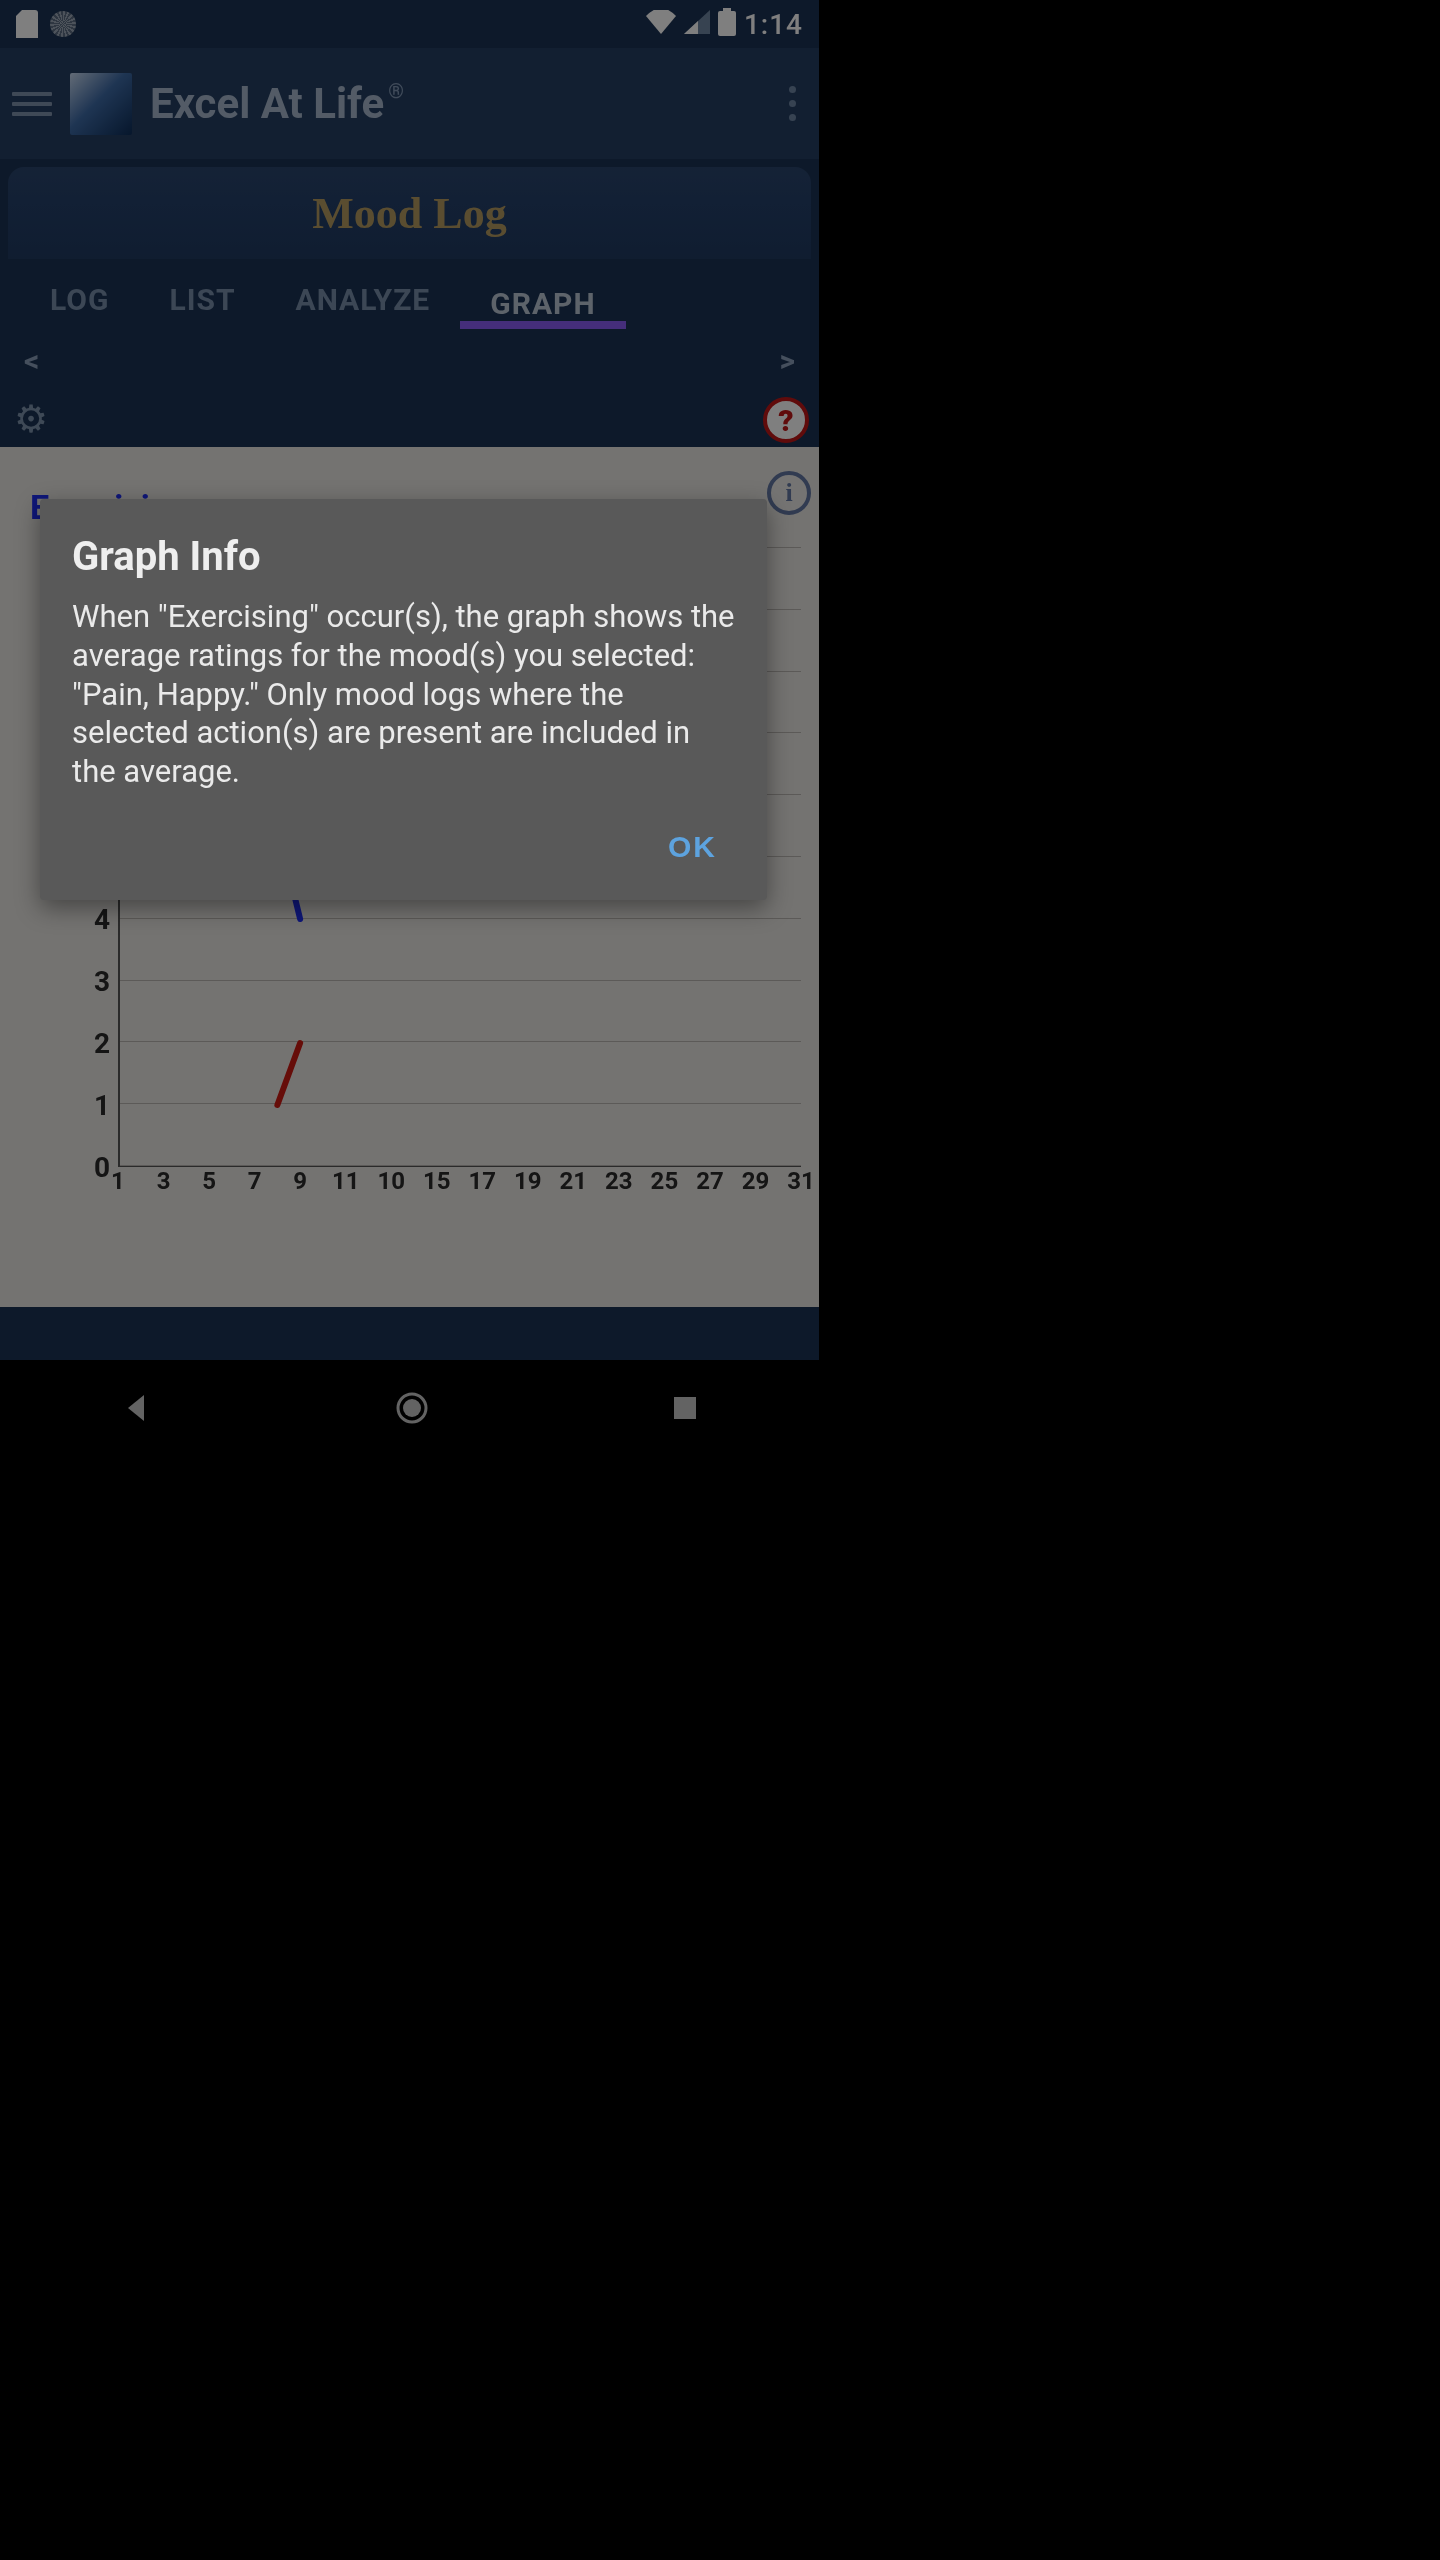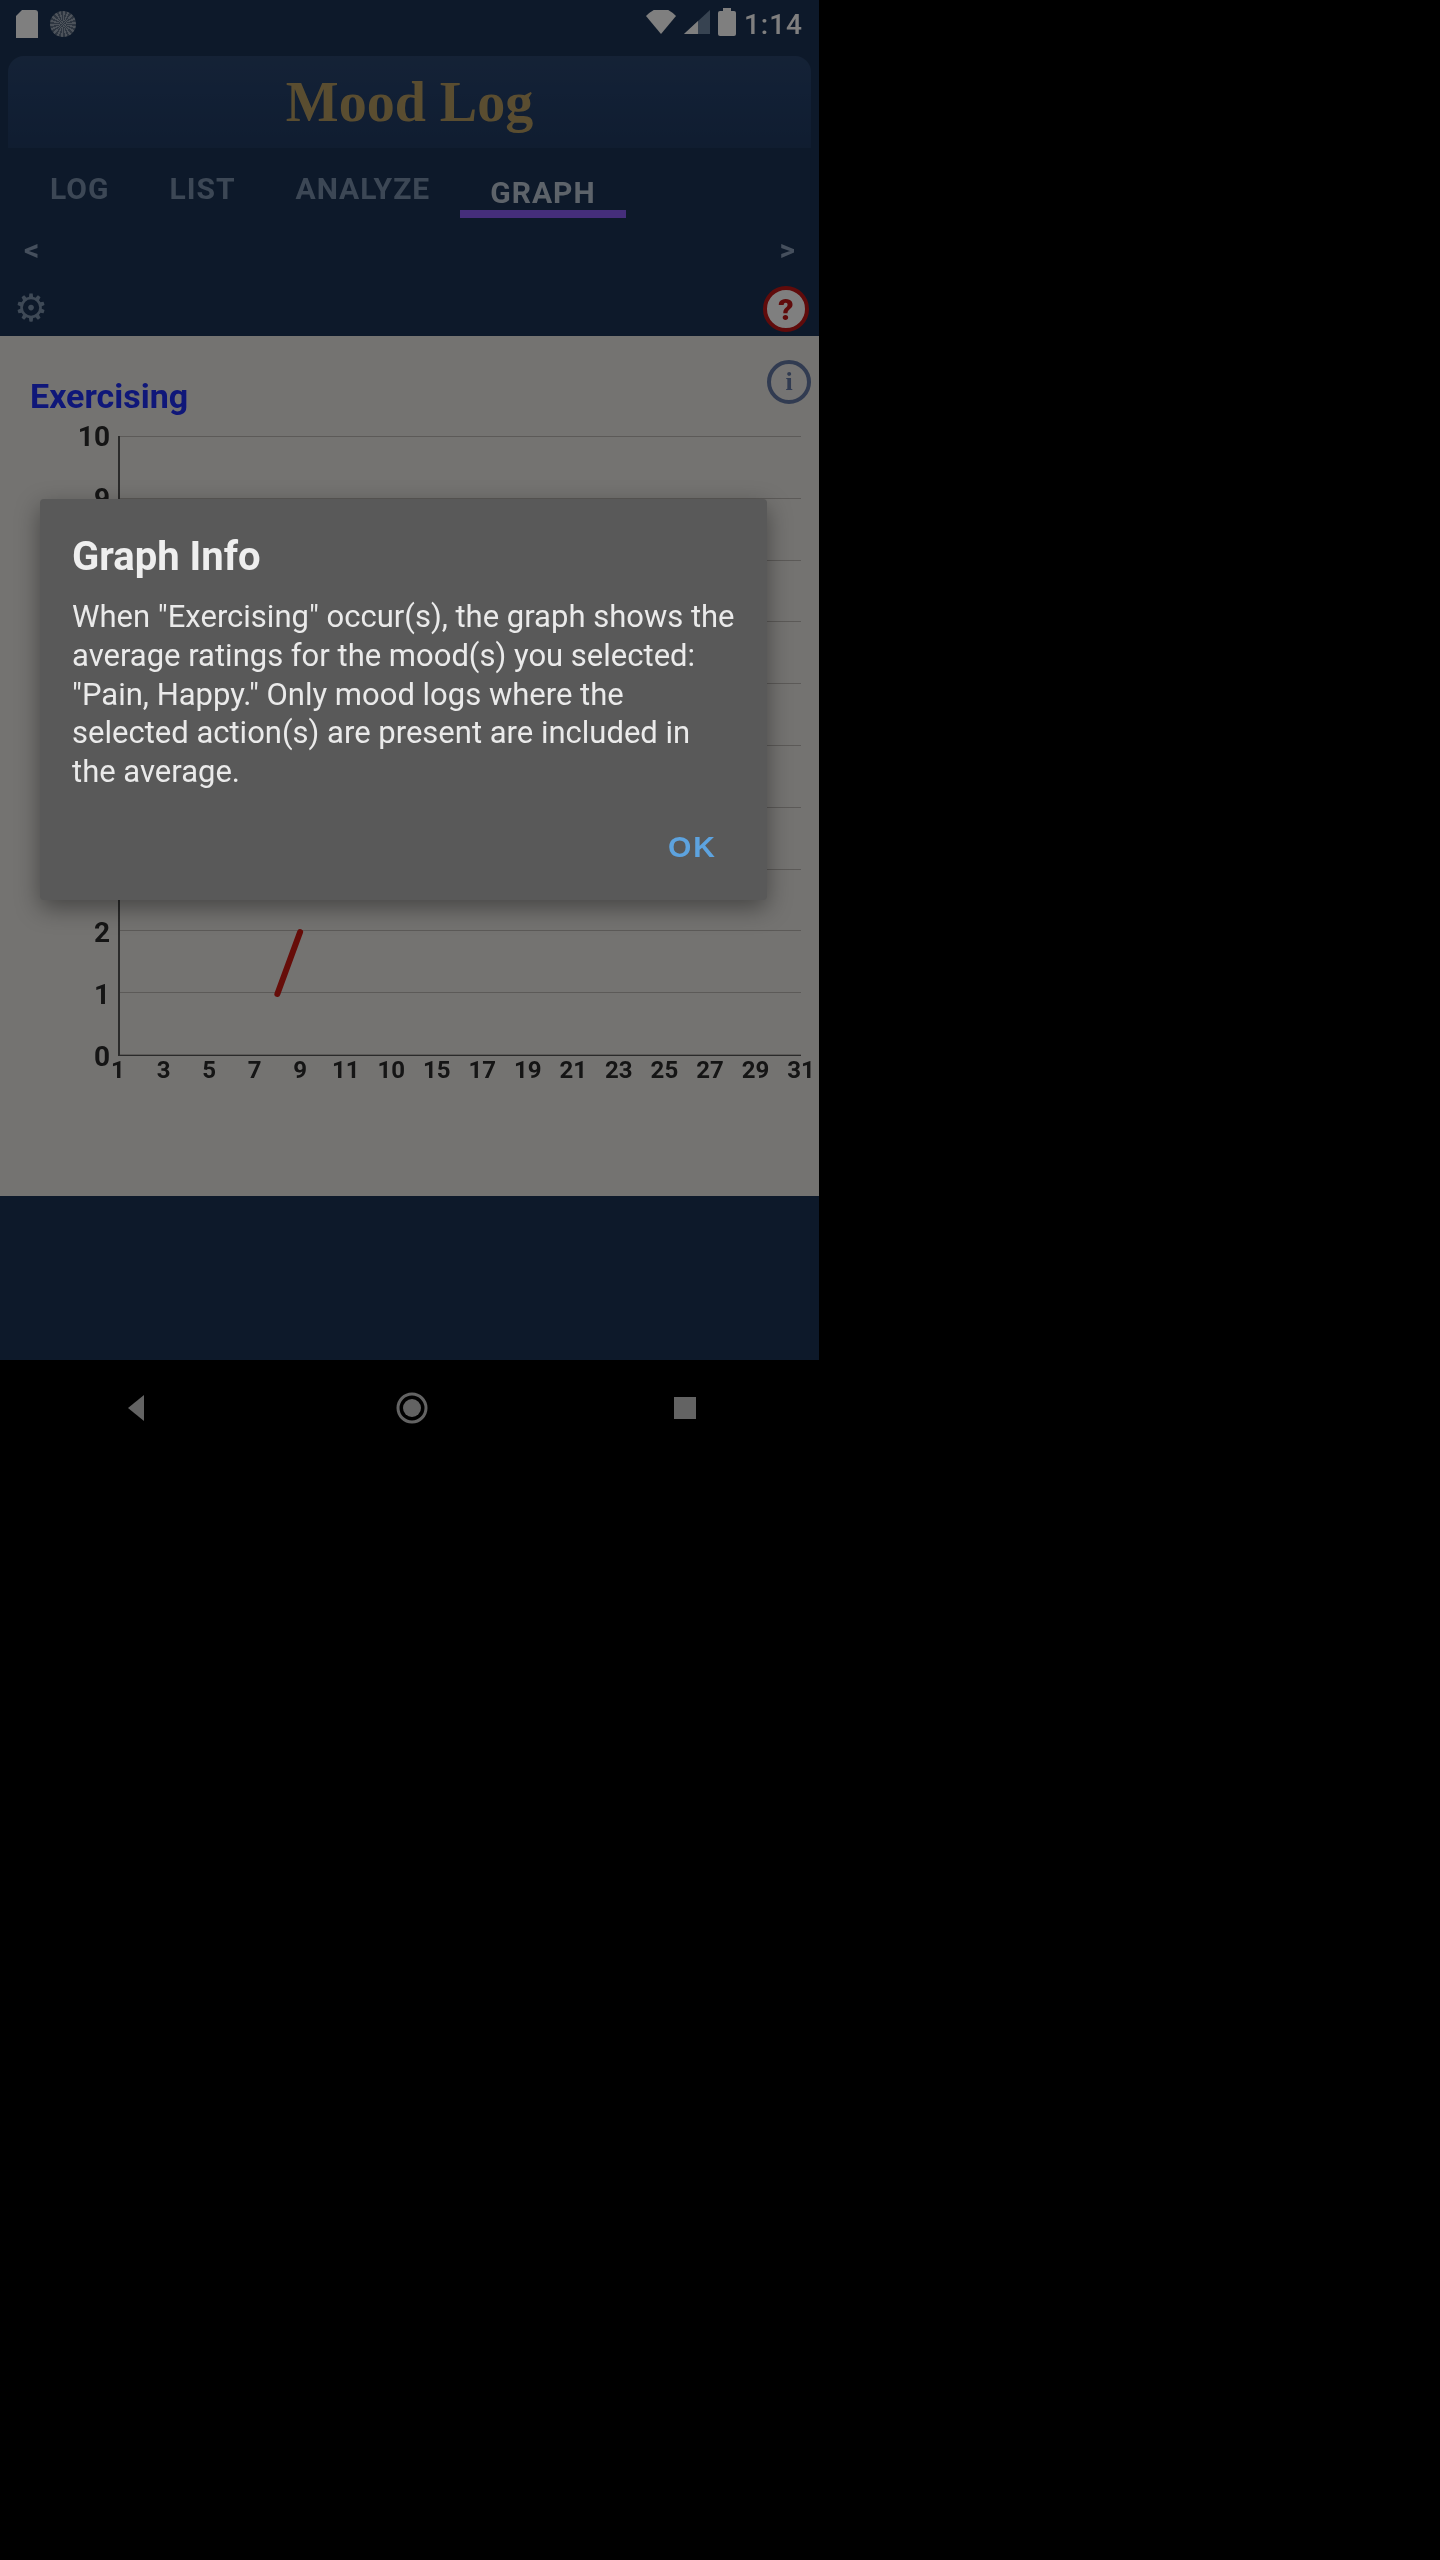--- a/index.html
+++ b/index.html
@@ -19,21 +19,21 @@
   .hamburger { width:40px; display:flex; flex-direction:column; gap:6px; cursor:pointer;}
   .hamburger span { height:4px; background:#7f93ad; border-radius:1px;}
   .logo { width:62px; height:62px; background:linear-gradient(135deg,#c6d7ee 0%,#3d6aa6 45%,#0d2d58 100%); border-radius:2px; }
   .app-title { color:#a7b7cc; font-size:42px; font-weight:700; flex:0 0 auto;}
   .reg-mark { color:#8197b4; font-size:20px; vertical-align: top; margin-left:4px;}
   .more-dots { margin-left:auto; width:30px; display:flex; flex-direction:column; align-items:center; gap:7px; cursor:pointer;}
   .more-dots span { width:7px; height:7px; border-radius:50%; background:#6f87a5;}
 
   
   .card-title { margin: 8px 8px 0; height: 92px; border-radius: 16px 16px 0 0; background: linear-gradient(#2a456d,#24406a 40%,#203a61); display:flex; align-items:center; justify-content:center;}
-  .card-title span { font-family: Georgia, "Times New Roman", serif; font-size:56px; font-weight:700; color:#b59b61;}
+  .card-title span { font-family: Georgia, "Times New Roman", serif; font-size:44px; font-weight:700; color:#b59b61;}
 
   
   .tabs { height:70px; display:flex; align-items:flex-end; padding: 0 20px; gap: 0; color:#788eaa; font-size:30px; font-weight:700; letter-spacing:1px;}
   .tab { padding: 0 30px 12px; cursor:pointer;}
   .tab.active { color:#bac6d5; border-bottom:8px solid #8b5cf6; padding-bottom:0;}
 
   
   .date-nav { position:relative; height: 118px; }
   .date-nav .prev, .date-nav .next { position:absolute; top:14px; font-size:30px; font-weight:700; color:#8b9fba; cursor:pointer;}
   .date-nav .prev { left:24px;} .date-nav .next { right:24px;}
@@ -93,20 +93,36 @@
             <path d="M0 24 L14 24 L14 11 Z" fill="#fff"></path>
           </svg></span>
       <span><svg width="18" height="28" viewBox="0 0 18 28">
             <rect x="5" y="0" width="8" height="3" fill="#fff"></rect>
             <rect x="0" y="3" width="18" height="25" rx="2" fill="#fff"></rect>
           </svg></span>
       <span class="clock">1:14</span>
     </div>
   </div>
 
+  <div class="app-bar">
+    <div class="hamburger">
+        <span></span>
+        <span></span>
+        <span></span>
+      </div>
+    <div class="logo"></div>
+    <div class="app-title">
+      <span>Excel At Life</span><span class="reg-mark">®</span>
+    </div>
+    <div class="more-dots">
+        <span></span>
+        <span></span>
+        <span></span>
+      </div>
+  </div>
 
   <div class="card-title">
     <span>Mood Log</span>
   </div>
 
   <div class="tabs" id="tabs">
       <div class="tab">LOG</div>
       <div class="tab">LIST</div>
       <div class="tab">ANALYZE</div>
       <div class="tab active">GRAPH</div>

